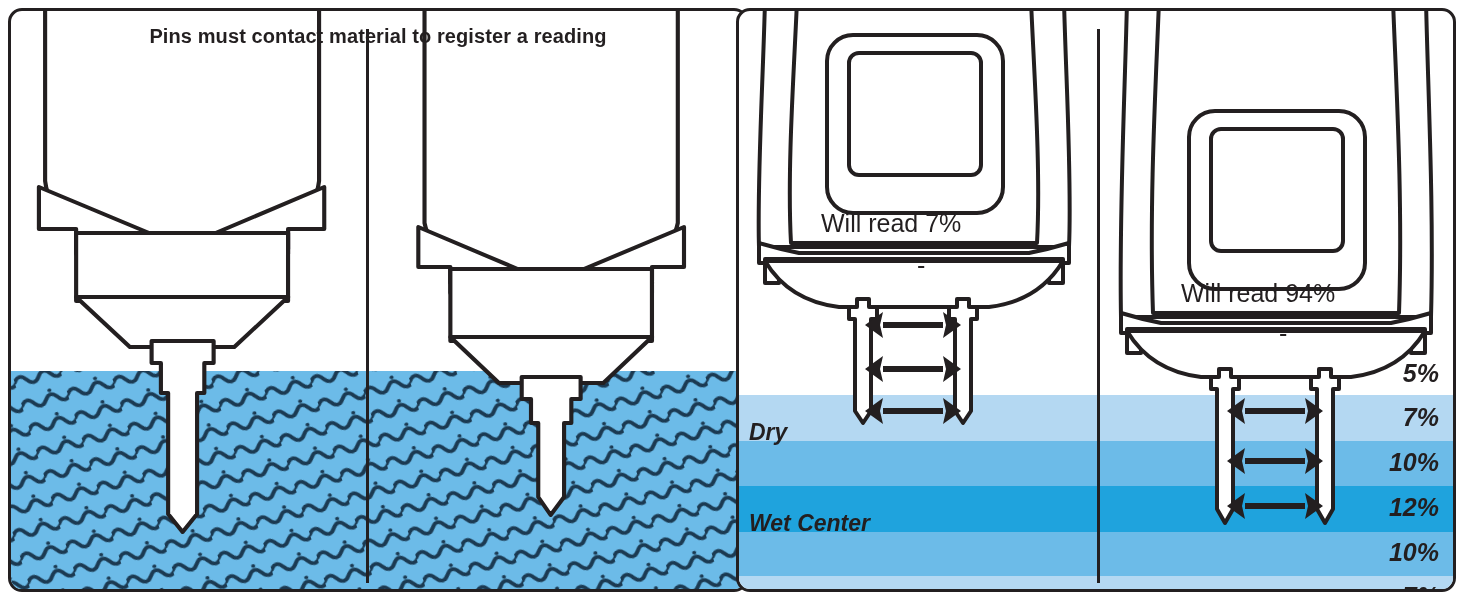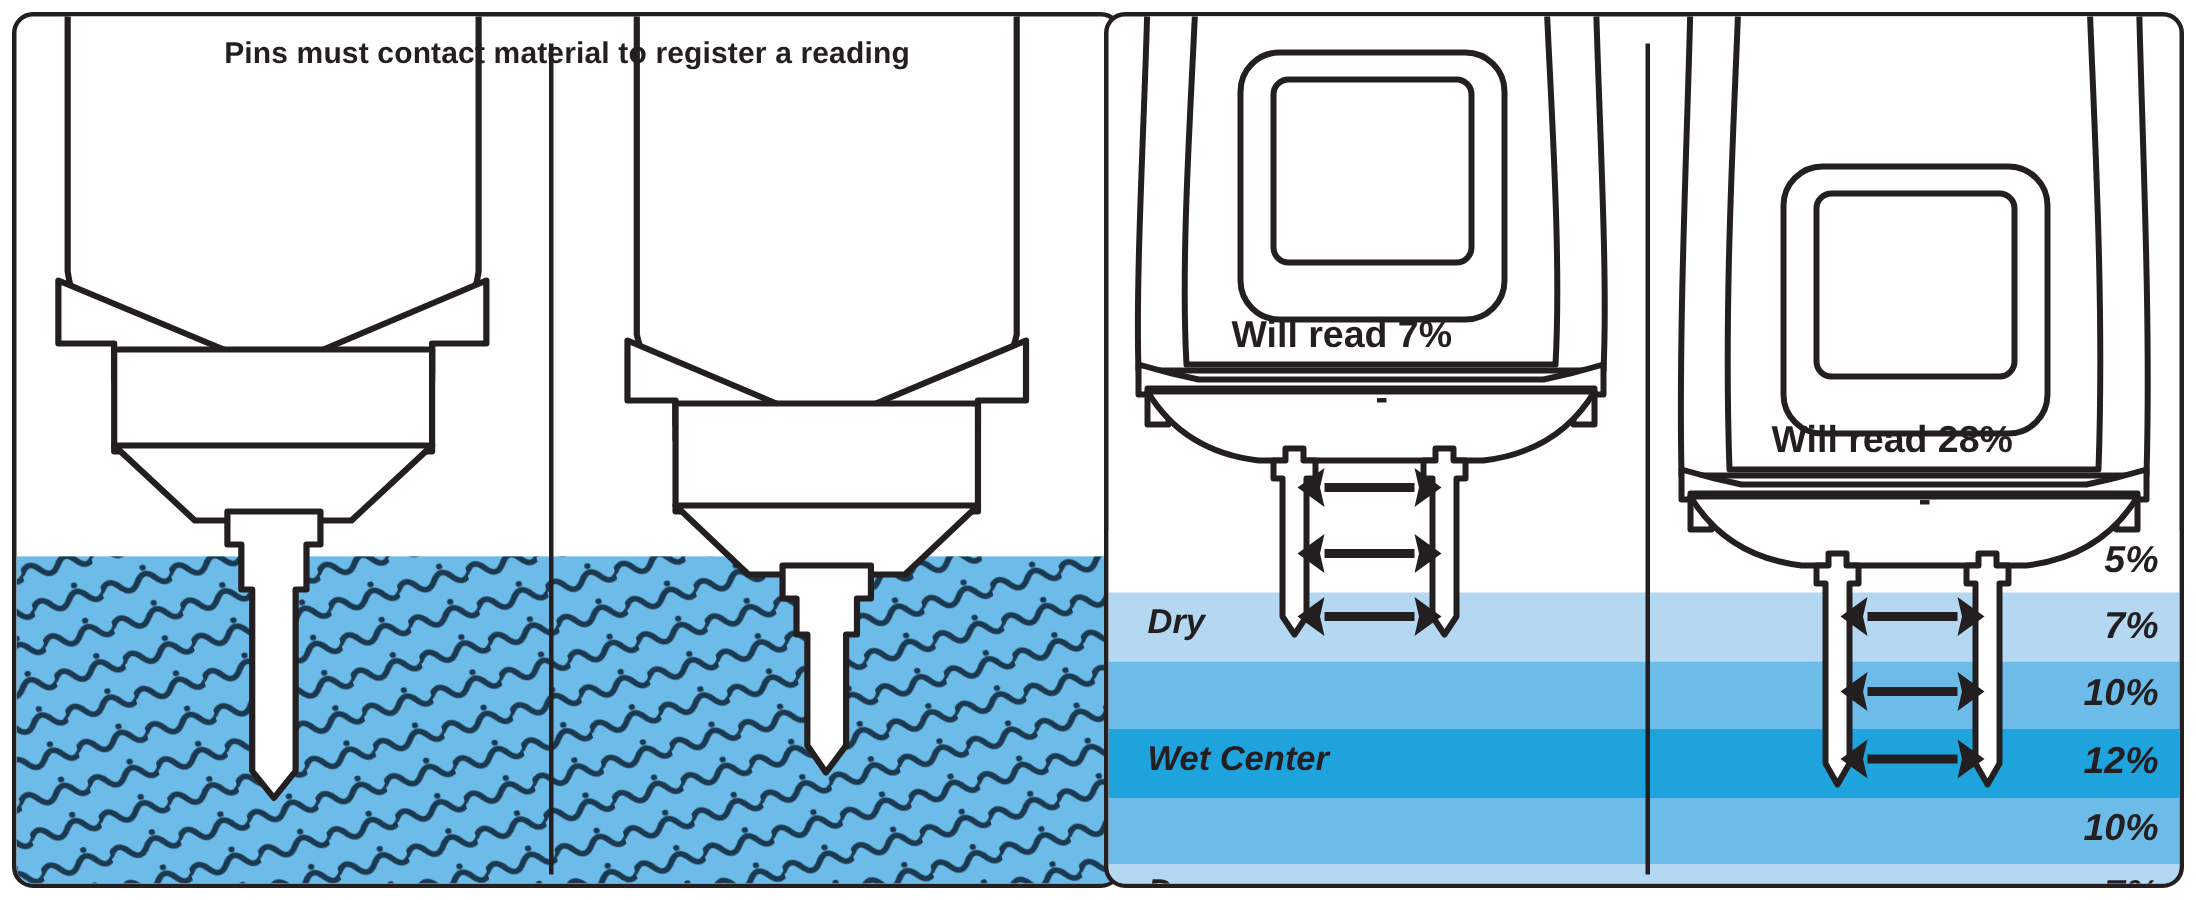--- a/index.html
+++ b/index.html
@@ -16,24 +16,24 @@
 
   
   .water{position:absolute;left:0;width:100%;bottom:0;top:360px;background:#6cbbe8;}
   .water svg{display:block;width:100%;height:100%;}
 
   
   .bands{position:absolute;left:0;width:100%;top:0;height:100%;}
   .band{position:absolute;left:0;width:100%;}
 
   .bandlabel{position:absolute;font-style:italic;font-weight:bold;font-size:23px;color:#231f20;}
-  .leftlabel{left:26px;}
+  .leftlabel{left:10px;margin-top:18px;}
   .pctlabel{position:absolute;right:14px;font-style:italic;font-weight:bold;font-size:25px;color:#231f20;text-align:right;}
 
-  .readlabel{position:absolute;font-size:25px;font-weight:bold;color:#231f20;white-space:nowrap;}
+  .readlabel{position:absolute;font-size:25px;font-weight:normal;color:#231f20;white-space:nowrap;}
 
   .art{position:absolute;left:0;top:0;width:100%;height:100%;pointer-events:none;}
   .art svg{display:block;width:100%;height:100%;overflow:visible;}
 </style>
 </head>
 <body>
 
 <div class="stage">
 
   <div class="panel" id="panel-left">
@@ -191,21 +191,21 @@
           </g>
         </g>
       </svg>
     </div>
 
     <div class="vdiv" style="left:358px;"></div>
 
     <div class="readlabel" style="left:82px;top:198px;">Will read 7%</div>
     <div class="readlabel" style="left:178px;top:240px;">-</div>
 
-    <div class="readlabel" style="left:442px;top:268px;">Will read 28%</div>
+    <div class="readlabel" style="left:442px;top:268px;">Will read 94%</div>
     <div class="readlabel" style="left:540px;top:308px;">-</div>
 
     <div class="bandlabel leftlabel" style="top:390px;">Dry</div>
     <div class="bandlabel leftlabel" style="top:481px;">Wet Center</div>
     <div class="bandlabel leftlabel" style="top:570px;">Dry</div>
 
     <div class="pctlabel" style="top:348px;">5%</div>
     <div class="pctlabel" style="top:392px;">7%</div>
     <div class="pctlabel" style="top:437px;">10%</div>
     <div class="pctlabel" style="top:482px;">12%</div>

